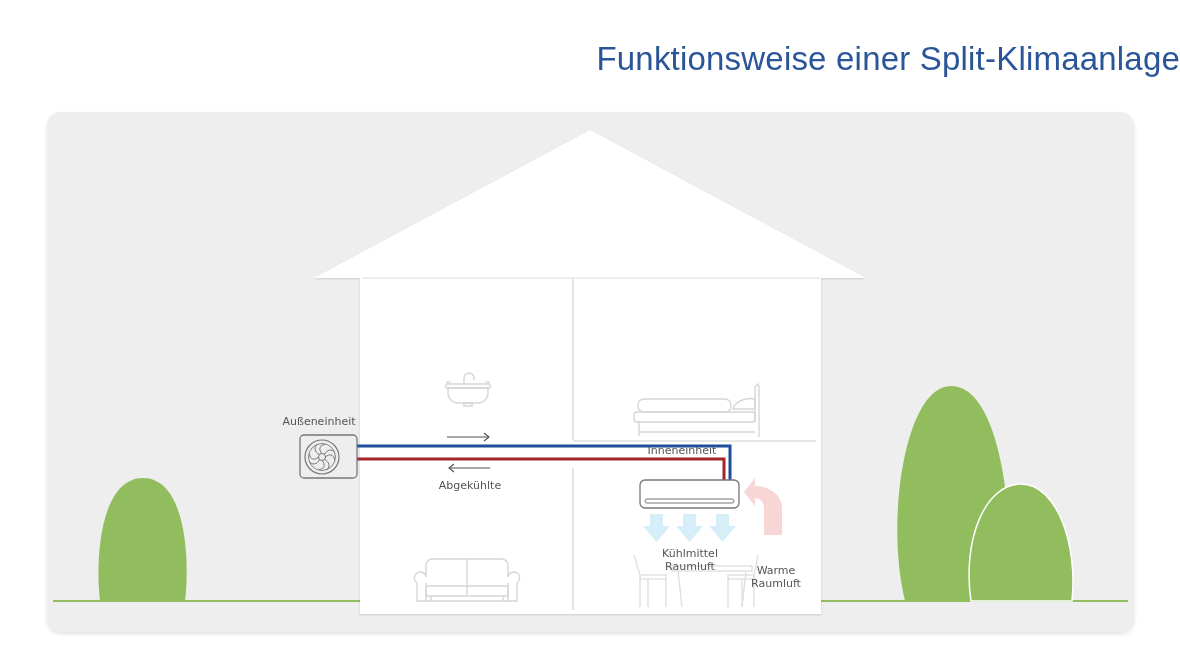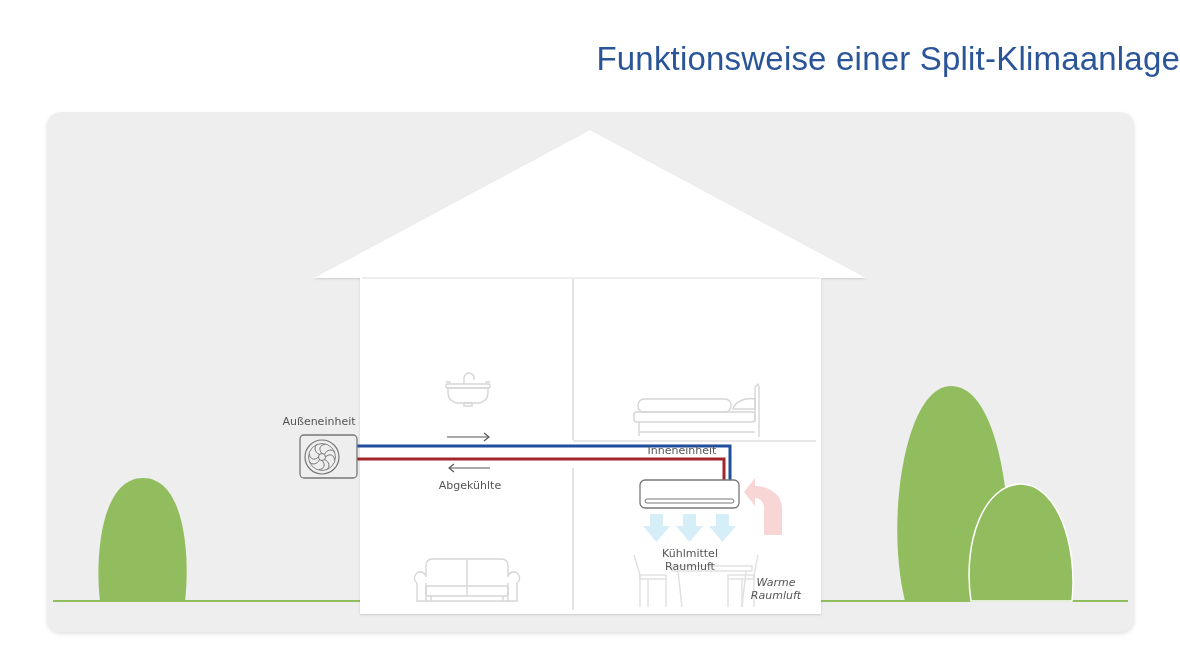--- a/index.html
+++ b/index.html
@@ -134,16 +134,16 @@
   </g>
 </svg>
 
 <div class="lbl" style="left:282px;top:415px;width:74px;">Außeneinheit</div>
 <div class="lbl" style="left:430px;top:479px;width:80px;">Abgekühlte</div>
 <div class="lbl" style="left:644px;top:444px;width:76px;">Inneneinheit</div>
 <div class="lbl" style="left:652px;top:547px;width:76px;">
   <div>Kühlmittel</div>
   <div>Raumluft</div>
 </div>
-<div class="lbl" style="left:744px;top:576px;width:64px;font-style:italic;">
+<div class="lbl" style="left:744px;top:564px;width:64px;">
   <div>Warme</div>
   <div>Raumluft</div>
 </div>
 
 </body></html>

